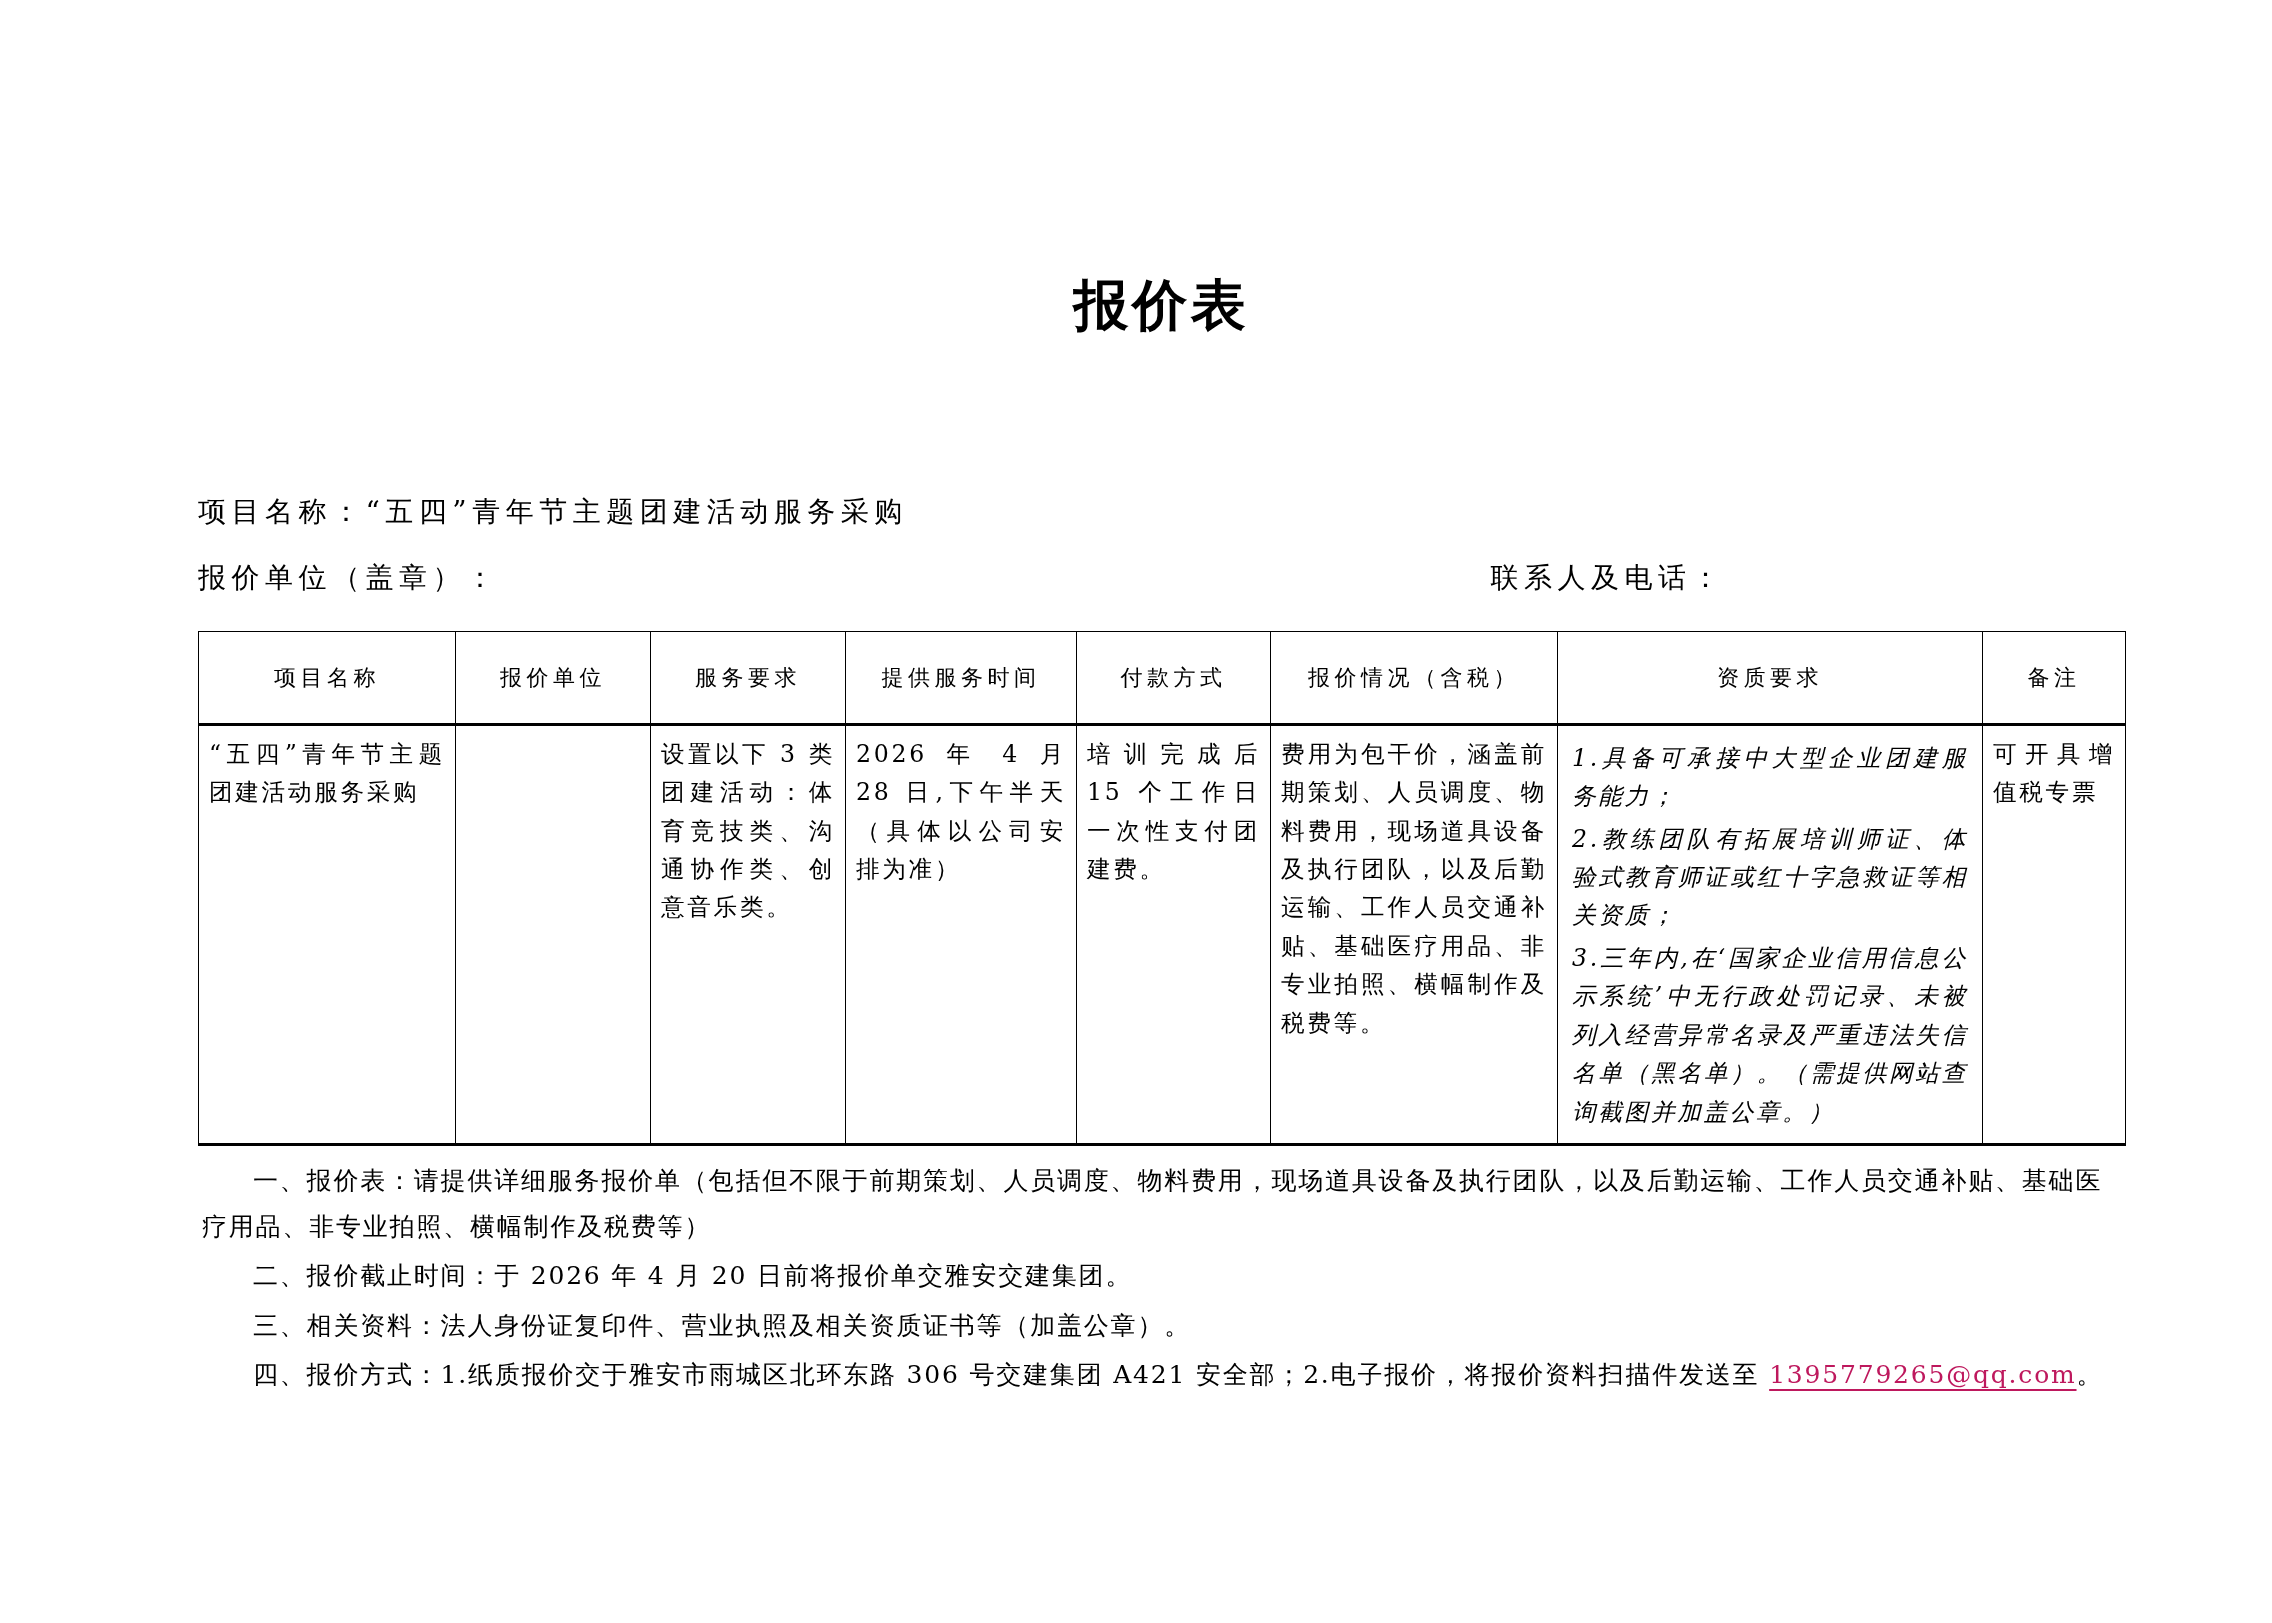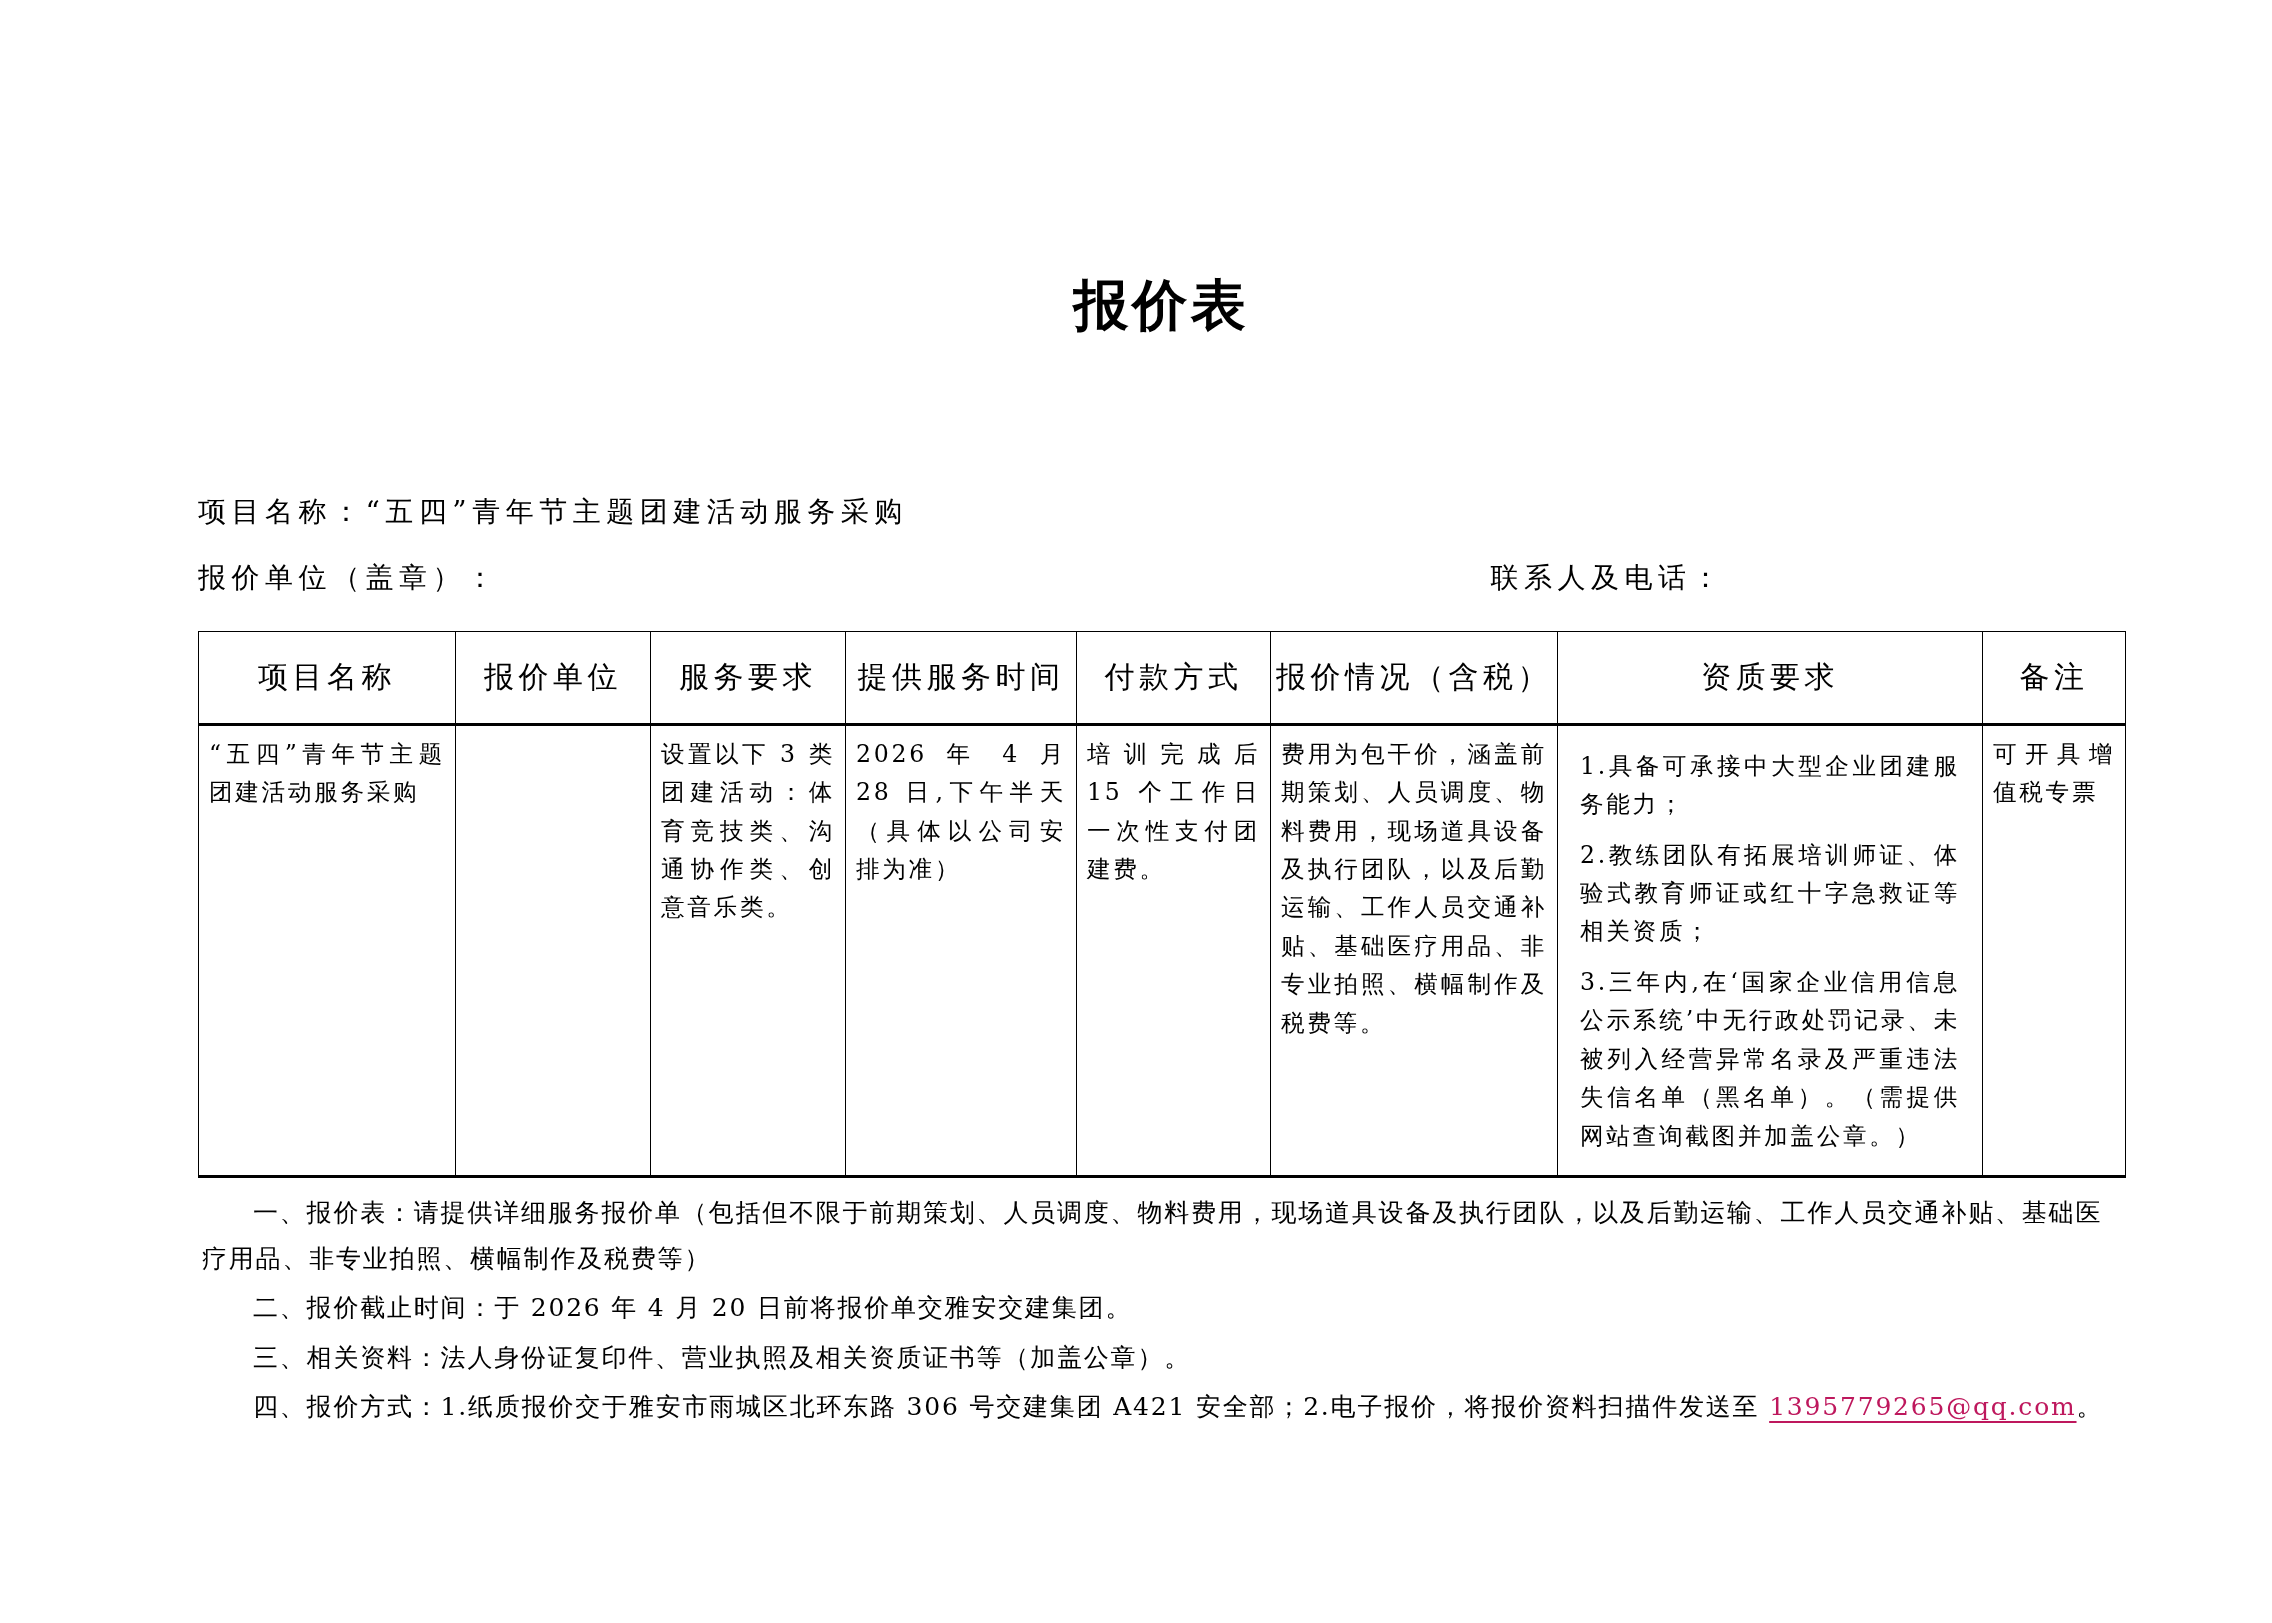--- a/index.html
+++ b/index.html
@@ -49,21 +49,21 @@
     width: 1927px;
     border-collapse: collapse;
     table-layout: fixed;
     border: 1.4px solid #000;
   }
   table.quote-table th {
     border: 1.4px solid #000;
     border-bottom: 3.2px solid #000;
     height: 91px;
     font-weight: 400;
-    font-size: 30px;
+    font-size: 22px;
     letter-spacing: 4.5px;
     text-align: center;
     vertical-align: middle;
     padding: 0 3.6px;
   }
   table.quote-table td {
     border: 1.4px solid #000;
     border-bottom: 3.2px solid #000;
     height: 375px;
     vertical-align: top;
@@ -84,21 +84,21 @@
   td.c3 { letter-spacing: 5.5px; }
   td.c4 { letter-spacing: 4.5px; }
   td.c5 { letter-spacing: 5.5px; }
   td.c6 { letter-spacing: 1.8px; }
   td.c7 { letter-spacing: 0.9px; line-height: 1.6; }
   td.c8 {
     letter-spacing: 12.7px;
     line-height: 2.5;
     text-align: left;
   }
-  .q-item { margin: 12px; }
+  .q-item { margin: 4px; font-style: italic; }
   .notes {
     margin-top: 11.8px;
     font-size: 25px;
     letter-spacing: 1.8px;
   }
   .notes-heading {
     line-height: 1.82;
   }
   .notes p {
     margin: 4px;

